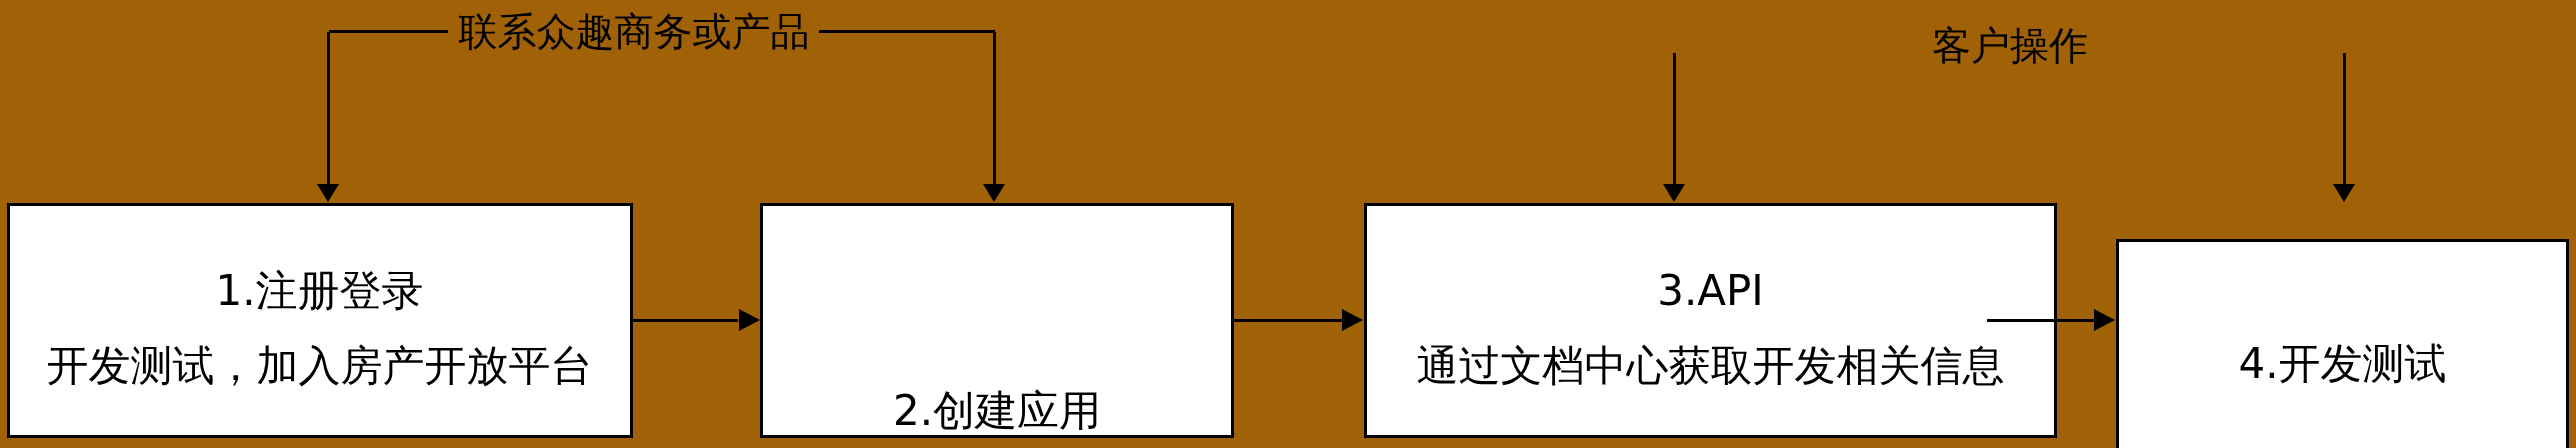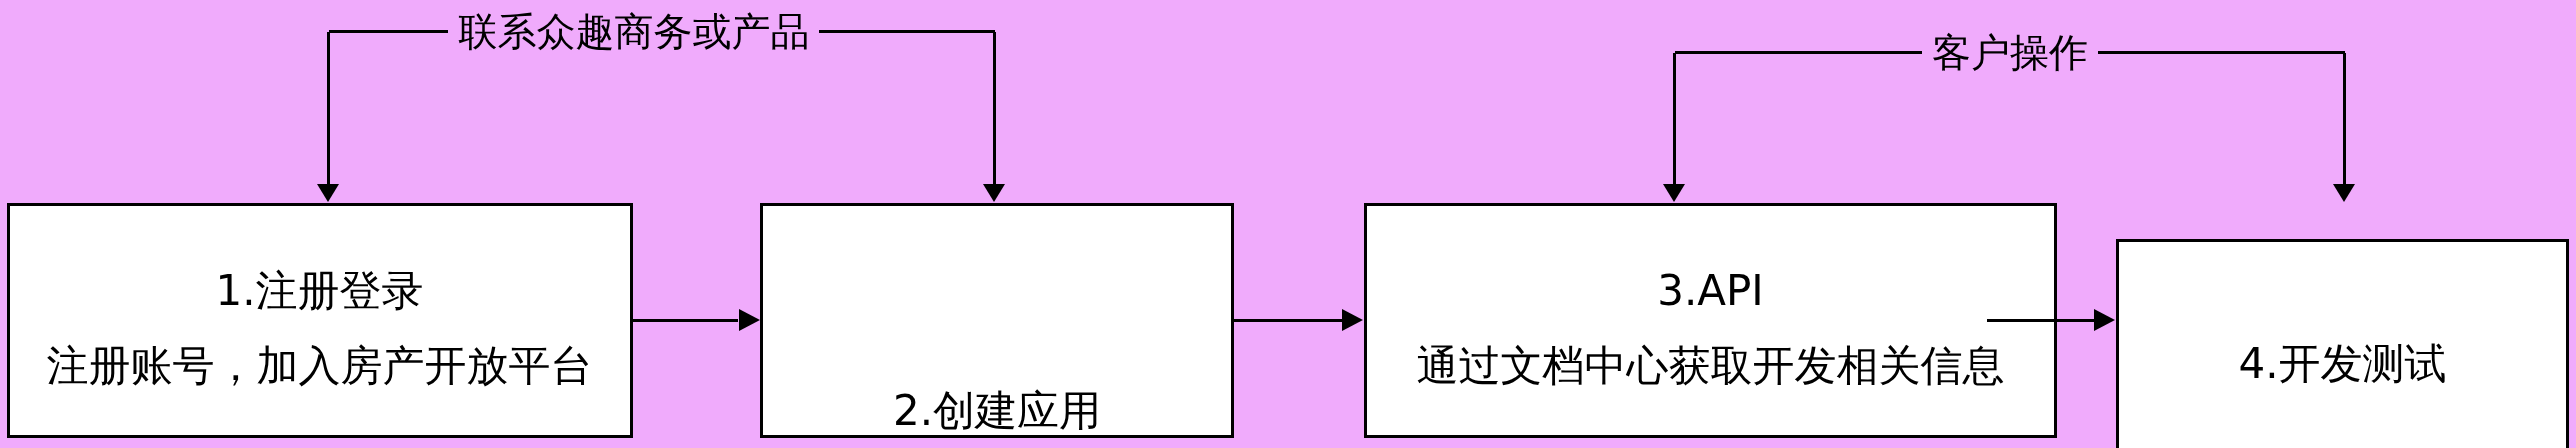--- a/index.html
+++ b/index.html
@@ -3,21 +3,21 @@
 <meta charset="utf-8">
 <style>
   html, body { margin: 0; padding: 0; }
   body {
     width: 2576px; height: 449px;
     background: #ffffff;
     font-family: "DejaVu Sans", "Liberation Sans", sans-serif;
     color: #000000;
     overflow: hidden;
   }
-  .canvas { position: relative; width: 2576px; height: 449px; background: #f0abfc; }
+  .canvas { position: relative; width: 2576px; height: 449px; background: #a16207; }
 
   
   .box {
     position: absolute; top: 203px; height: 235px;
     border: 3.6px solid #000; background: #fff;
     box-sizing: border-box;
     display: flex; flex-direction: column;
     justify-content: center; align-items: center;
     text-align: center;
     font-size: 42px; line-height: 1.15;
@@ -48,21 +48,21 @@
   .bracket {
     position: absolute; height: 49px;
     display: flex; align-items: center;
     font-size: 39px; white-space: nowrap;
   }
   .bracket .seg { height: 2.9px; background: #000; }
   .bracket .lbl { padding: 0 10px; }
   .bracket-1 { left: 329px;  top: 7.2px; width: 666px; }
   .bracket-1 .seg-l { flex-grow: 179; }
   .bracket-1 .seg-r { flex-grow: 263; }
-  .bracket-2 { left: 1675px; top: 28px; width: 670px; }
+  .bracket-2 { left: 1675px; top: 19px; width: 670px; flex-direction: column; }
   .bracket-2 .seg-l { flex-grow: 1; }
   .bracket-2 .seg-r { flex-grow: 1; }
 
   .vline { position: absolute; width: 2.9px; background: #000; }
   .vline-a1 { left: 327px;  top: 32px; height: 153px; }
   .vline-a2 { left: 993px; top: 32px; height: 153px; }
   .vline-b1 { left: 1673px; top: 53px; height: 131px; }
   .vline-b2 { left: 2343px; top: 53px; height: 131px; }
 
   .arrow-down {
@@ -96,21 +96,21 @@
     <span class="lbl">客户操作</span>
     <div class="seg seg-r"></div>
   </div>
   <div class="vline vline-b1"></div>
   <div class="vline vline-b2"></div>
   <div class="arrow-down arrow-down-b1"></div>
   <div class="arrow-down arrow-down-b2"></div>
 
   <div class="box box-1">
     <div>1.注册登录</div>
-    <div>注册账号，加入房产开放平台</div>
+    <div>开发测试，加入房产开放平台</div>
   </div>
 
   <div class="box box-2">
     <div>2.创建应用</div>
   </div>
 
   <div class="box box-3">
     <div>3.API</div>
     <div>通过文档中心获取开发相关信息</div>
   </div>

